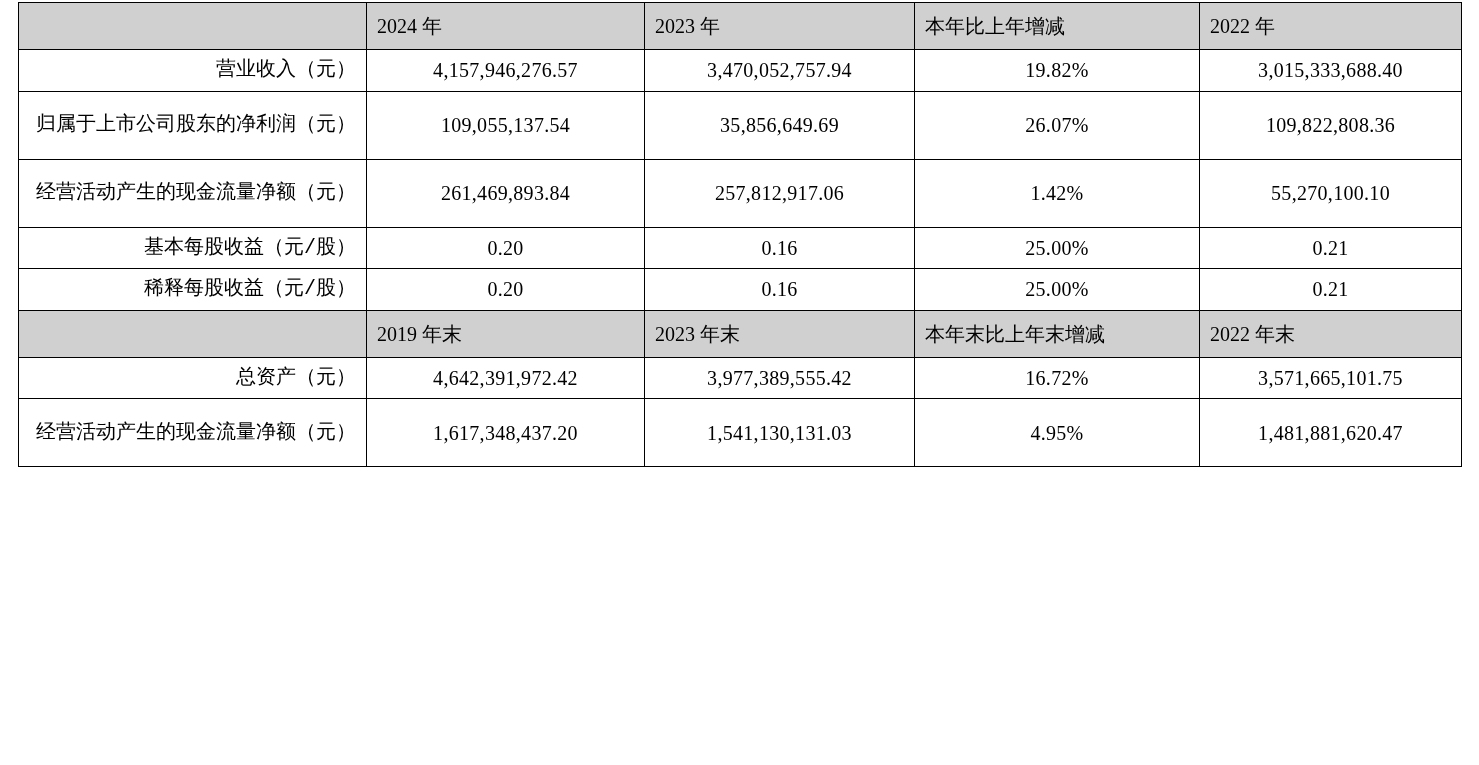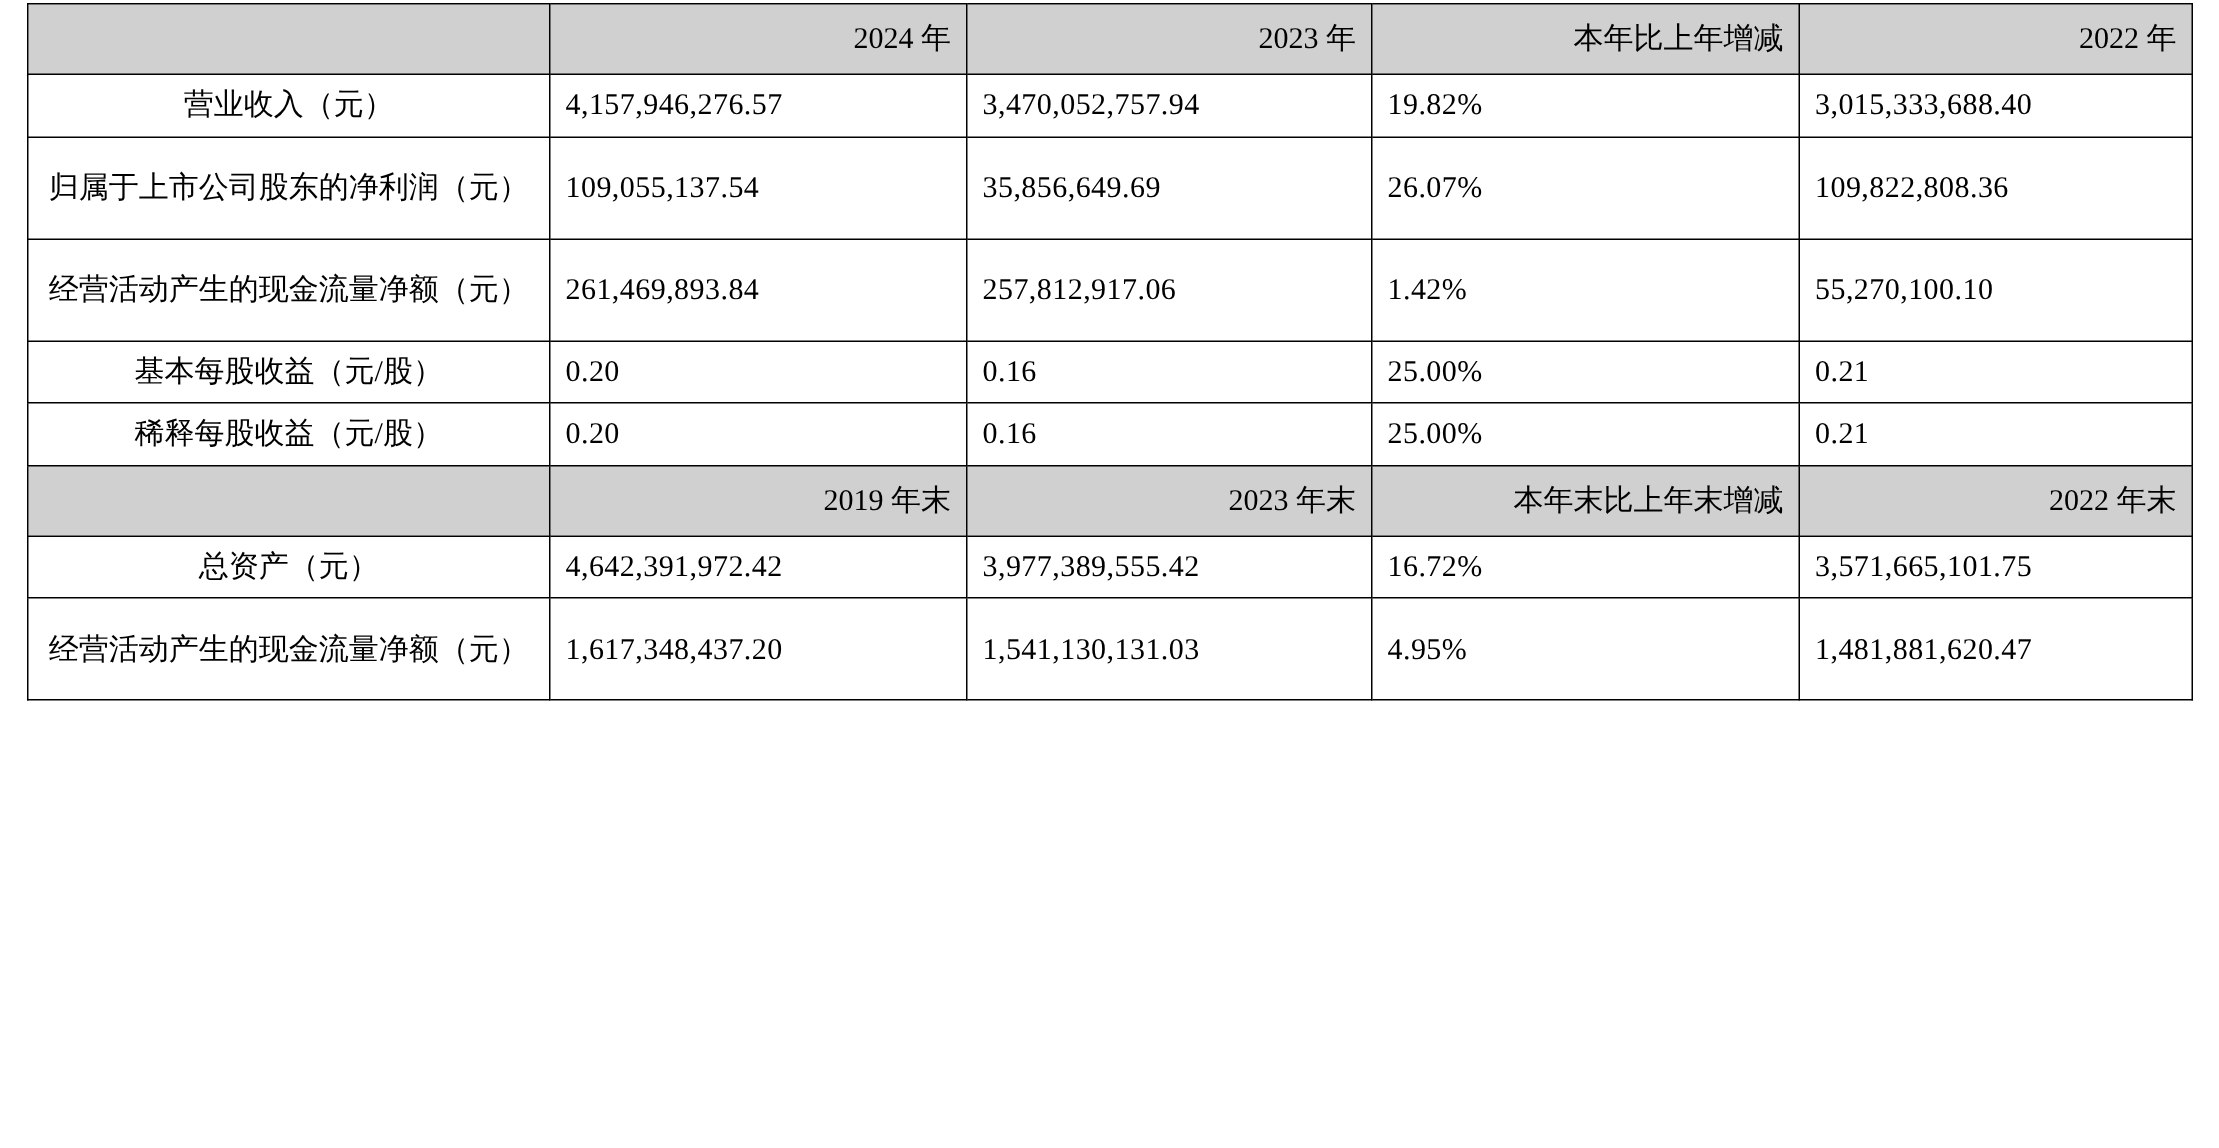--- a/index.html
+++ b/index.html
@@ -36,33 +36,34 @@
     word-break: break-all;
   }
   col.c-label { width: 348px; }
   col.c-y1    { width: 278px; }
   col.c-y2    { width: 270px; }
   col.c-delta { width: 285px; }
   col.c-y3    { width: 262px; }
 
   tr.head td {
     background: #d0d0d0;
-    text-align: right;
+    text-align: left;
     font-size: 20px;
     padding-top: 9px;
     padding-bottom: 9px;
   }
   tr.head td.blank {
     background: #d0d0d0;
   }
   td.label {
-    text-align: center;
+    text-align: right;
+    font-family: Liberation Mono, monospace;
   }
   td.num {
-    text-align: left;
+    text-align: center;
     letter-spacing: 0.3px;
   }
   .tall-2 { height: 68px; }
   .tall-3 { height: 110px; }
 </style>
 </head>
 <body>
 
 <div class="sheet">
   <table class="fin">

